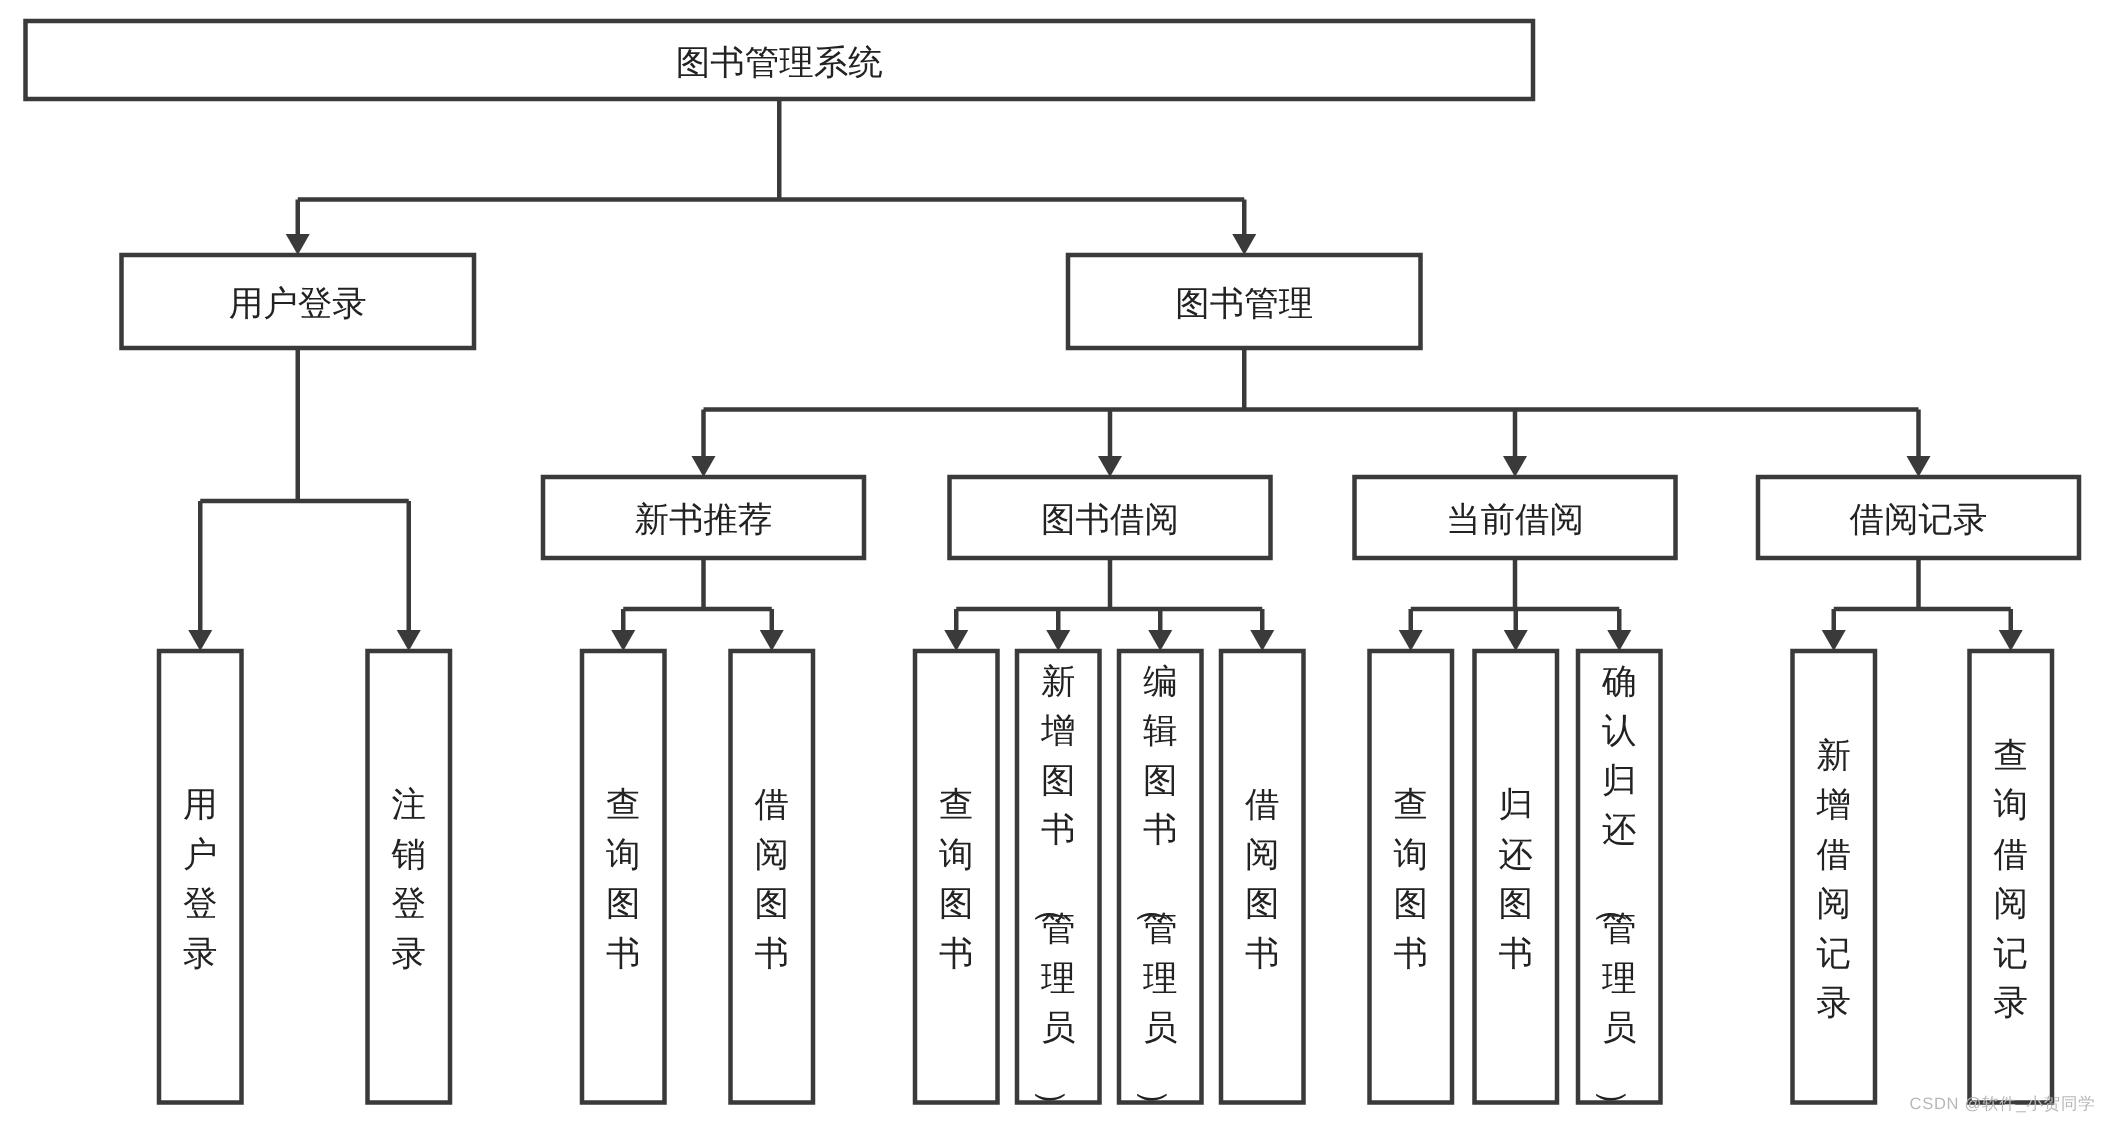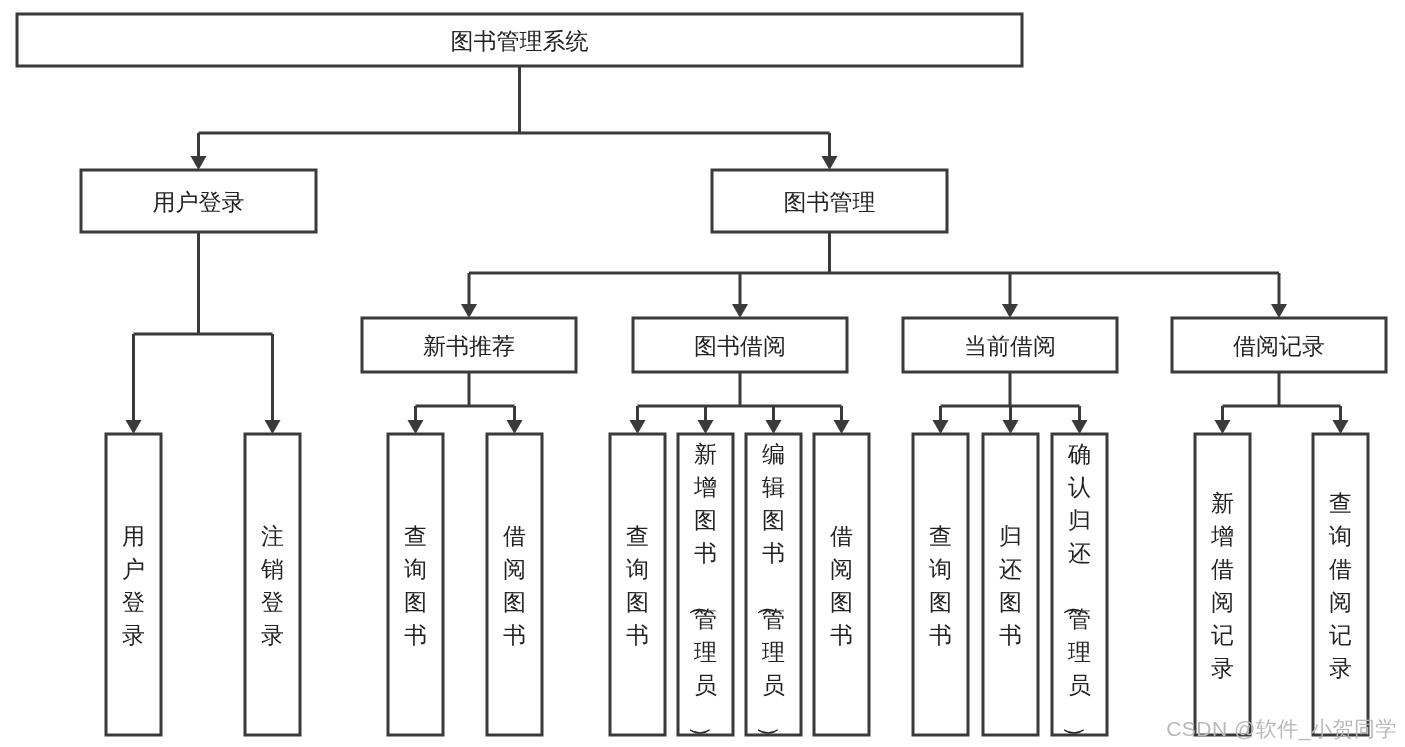--- a/index.html
+++ b/index.html
@@ -9,21 +9,21 @@
   svg{position:absolute;left:0;top:0;}
   .box-rect{fill:#ffffff;stroke:#3a3a3a;stroke-width:3;}
   .connector{stroke:#3a3a3a;stroke-width:3;fill:none;}
   .arrow-head{fill:#3a3a3a;}
   .node-label{font-family:"Liberation Sans","DejaVu Sans",sans-serif;
               font-size:23px;fill:#222222;dominant-baseline:central;text-anchor:middle;}
   .leaf-label{font-family:"Liberation Sans","DejaVu Sans",sans-serif;
               font-size:23px;fill:#222222;text-anchor:middle;}
   .watermark{position:absolute;right:8px;bottom:4px;
              font-family:"Liberation Sans","DejaVu Sans",sans-serif;
-             font-size:21px;color:#b8b8b8;white-space:nowrap;letter-spacing:.5px;}
+             font-size:11px;color:#b8b8b8;white-space:nowrap;letter-spacing:.5px;}
 </style>
 </head>
 <body>
 
 <div id="diagram-root">
 
   <svg id="tree-svg" width="1405" height="747" viewBox="0 0 1405 747" xmlns="http://www.w3.org/2000/svg">
       <line x1="519.5" y1="66" x2="519.5" y2="133" class="connector"></line>
       <line x1="198.5" y1="133" x2="829.5" y2="133" class="connector"></line>
       <line x1="198.5" y1="133" x2="198.5" y2="157" class="connector"></line>

